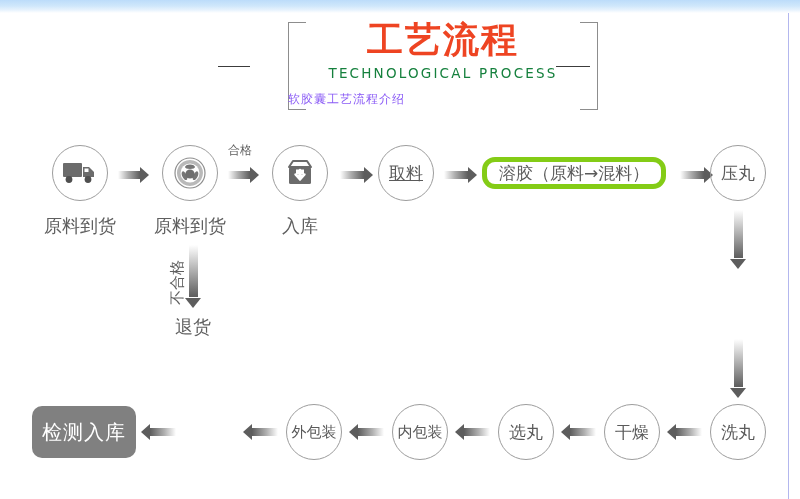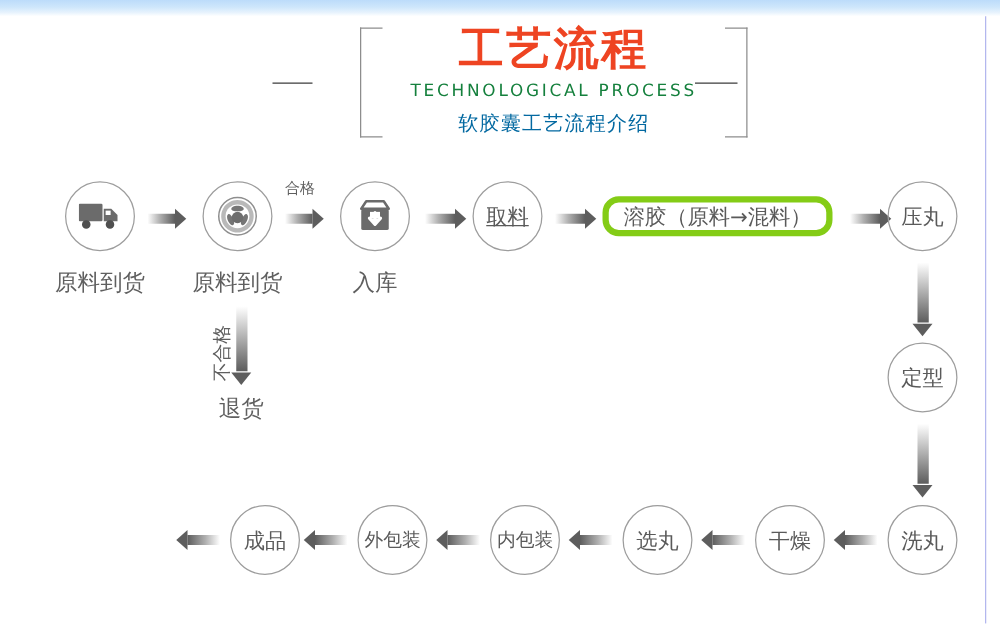--- a/index.html
+++ b/index.html
@@ -45,21 +45,21 @@
     letter-spacing:2px;line-height:44px;
     white-space:nowrap;
   }
   .t-en{
     position:absolute;left:0;top:42px;width:310px;
     text-align:center;font-size:13.5px;color:#15803d;
     letter-spacing:2.2px;line-height:18px;white-space:nowrap;
   }
   .t-sub{
     position:absolute;left:0;top:64px;width:310px;
-    text-align:center;font-size:16px;color:#0369a1;
+    text-align:left;font-size:12px;color:#8b5cf6;
     letter-spacing:1px;line-height:26px;white-space:nowrap;
   }
 
   
   .oem{
     position:absolute;left:196px;top:236px;
     font-size:160px;font-weight:bold;letter-spacing:12px;
     line-height:160px;
     font-family:"DejaVu Sans","Liberation Sans",sans-serif;
     background-image:
@@ -236,21 +236,20 @@
       <div class="head"></div>
   </div>
   <div class="vert-label" style="left:168px;top:305px;">不合格</div>
   <div class="caption" style="left:160px;top:315px;width:66px;">退货</div>
 
   <div class="arr arr-d" style="left:730px;top:210px;width:17px;height:58px;">
     <div class="shaft" style="height:48px;"></div>
       <div class="head"></div>
   </div>
 
-  <div class="node circle" style="left:710px;top:274px;">定型</div>
 
   <div class="arr arr-d" style="left:730px;top:339px;width:17px;height:58px;">
     <div class="shaft" style="height:48px;"></div>
       <div class="head"></div>
   </div>
 
   <div class="node circle" style="left:710px;top:404px;">洗丸</div>
 
   <div class="arr arr-l" style="left:668px;top:424px;width:34px;height:16px;">
     <div class="shaft" style="width:26px;"></div>
@@ -278,21 +277,21 @@
       <div class="head"></div>
   </div>
 
   <div class="node circle" style="left:286px;top:404px;font-size:15px;">外包装</div>
 
   <div class="arr arr-l" style="left:244px;top:424px;width:34px;height:16px;">
     <div class="shaft" style="width:26px;"></div>
       <div class="head"></div>
   </div>
 
-  <div class="node circle" style="left:184px;top:404px;">成品</div>
 
   <div class="arr arr-l" style="left:142px;top:424px;width:34px;height:16px;">
     <div class="shaft" style="width:26px;"></div>
       <div class="head"></div>
   </div>
 
+  <div class="node boxdark" style="left:32px;top:406px;">检测入库</div>
 
 </div>
 
 </body></html>

